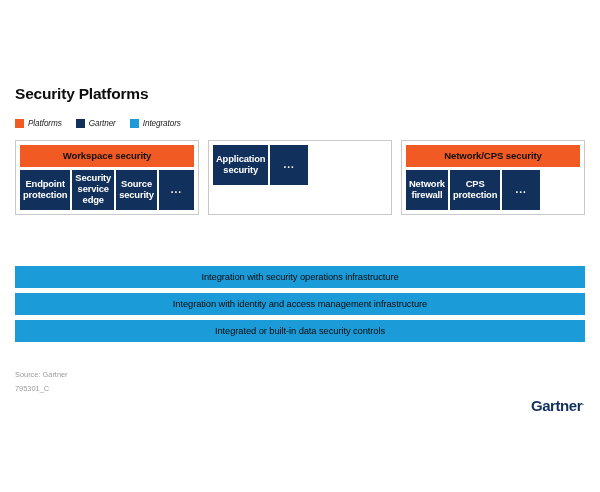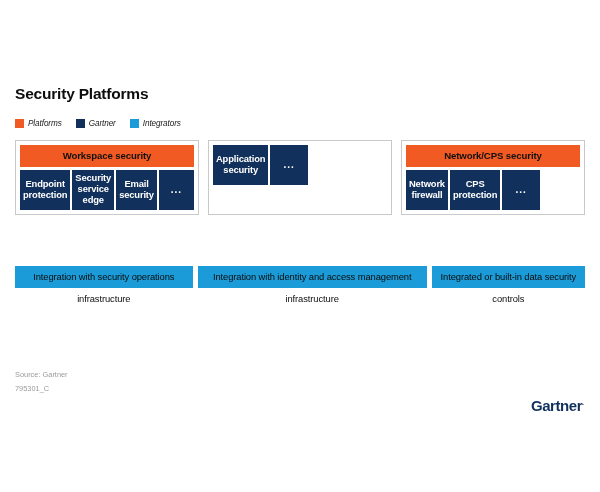--- a/index.html
+++ b/index.html
@@ -117,20 +117,21 @@
     letter-spacing: 1px;
   }
 
   
   #bars {
     position: absolute;
     left: 15px;
     top: 266px;
     width: 570px;
     display: flex;
+    flex-direction: column;
     gap: 5px;
   }
   .int-bar {
     background: #1b9bd8;
     color: #0c0c0c;
     font-size: 9.4px;
     text-align: center;
     height: 22px;
     line-height: 22px;
     letter-spacing: -0.1px;
@@ -185,21 +186,21 @@
     </div>
   </div>
 
   <div id="groups">
 
     <div class="group-card">
       <div class="group-header">Workspace security</div>
       <div class="group-grid">
         <div class="grid-cell">Endpoint protection</div>
         <div class="grid-cell">Security service edge</div>
-        <div class="grid-cell">Email security</div>
+        <div class="grid-cell">Source security</div>
         <div class="grid-cell ellipsis">...</div>
       </div>
     </div>
 
     <div class="group-card">
       <div class="group-grid">
         <div class="grid-cell">Application security</div>
         <div class="grid-cell ellipsis">...</div>
       </div>
     </div>

